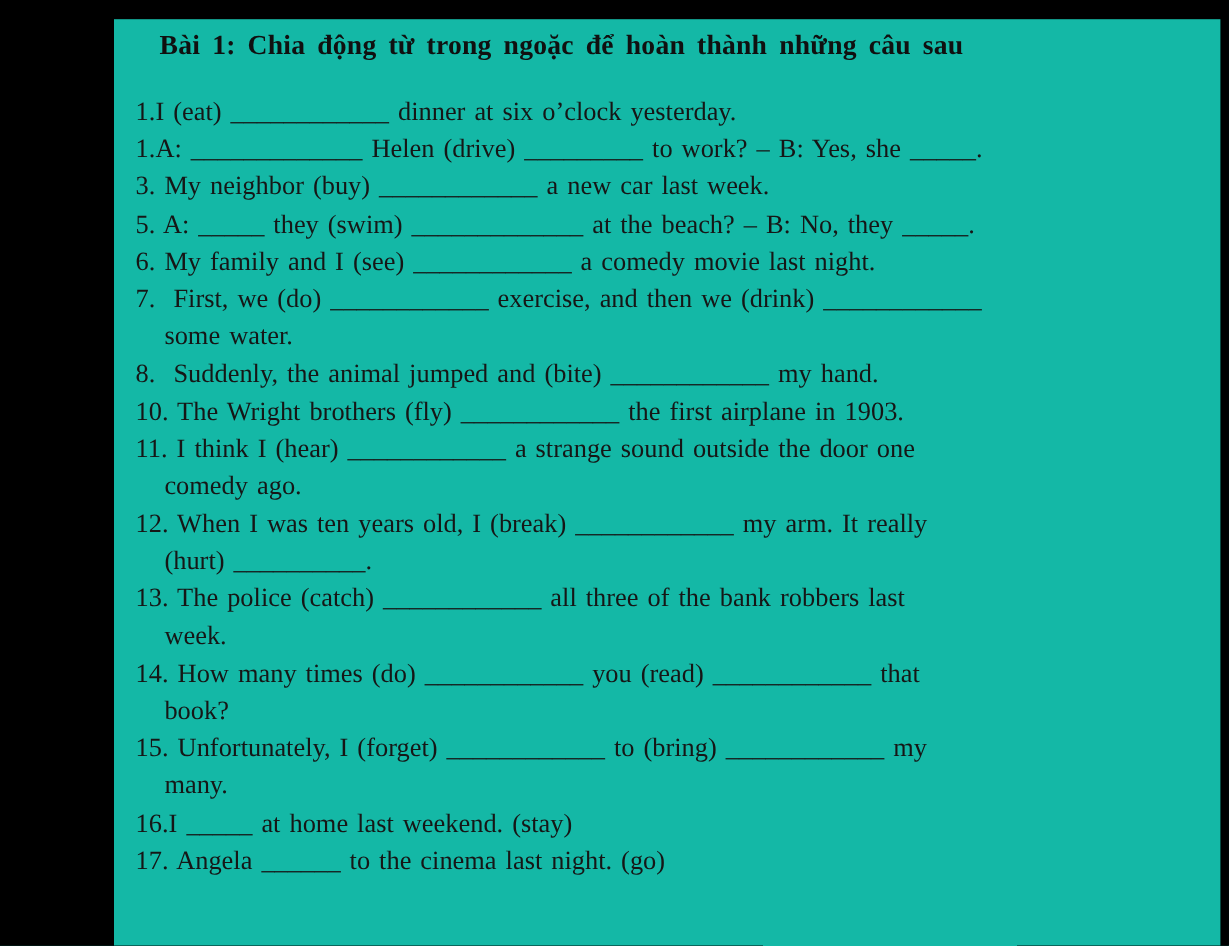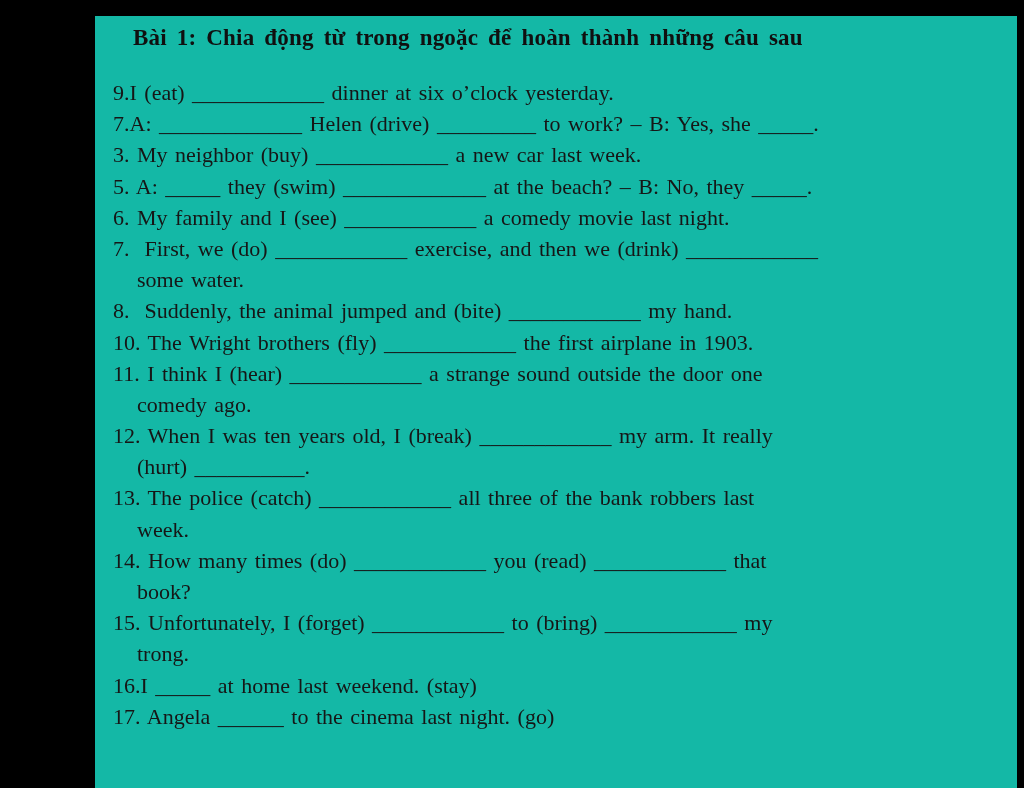--- a/index.html
+++ b/index.html
@@ -78,39 +78,39 @@
 </style>
 </head>
 <body>
 
 <div class="canvas">
   <div class="paper">
 
     <h1 class="doc-title">Bài 1: Chia động từ trong ngoặc để hoàn thành những câu sau</h1>
 
     <div class="lines">
-      <div class="line">9.I (eat) ____________ dinner at six o’clock yesterday.</div>
-      <div class="line">7.A: _____________ Helen (drive) _________ to work? – B: Yes, she _____.</div>
+      <div class="line">1.I (eat) ____________ dinner at six o’clock yesterday.</div>
+      <div class="line">1.A: _____________ Helen (drive) _________ to work? – B: Yes, she _____.</div>
       <div class="line">3. My neighbor (buy) ____________ a new car last week.</div>
       <div class="line">5. A: _____ they (swim) _____________ at the beach? – B: No, they _____.</div>
       <div class="line">6. My family and I (see) ____________ a comedy movie last night.</div>
       <div class="line">7.  First, we (do) ____________ exercise, and then we (drink) ____________</div>
       <div class="line cont">some water.</div>
       <div class="line">8.  Suddenly, the animal jumped and (bite) ____________ my hand.</div>
       <div class="line">10. The Wright brothers (fly) ____________ the first airplane in 1903.</div>
       <div class="line">11. I think I (hear) ____________ a strange sound outside the door one</div>
       <div class="line cont">comedy ago.</div>
       <div class="line">12. When I was ten years old, I (break) ____________ my arm. It really</div>
       <div class="line cont">(hurt) __________.</div>
       <div class="line">13. The police (catch) ____________ all three of the bank robbers last</div>
       <div class="line cont">week.</div>
       <div class="line">14. How many times (do) ____________ you (read) ____________ that</div>
       <div class="line cont">book?</div>
       <div class="line">15. Unfortunately, I (forget) ____________ to (bring) ____________ my</div>
-      <div class="line cont">trong.</div>
+      <div class="line cont">many.</div>
       <div class="line">16.I _____ at home last weekend. (stay)</div>
       <div class="line">17. Angela ______ to the cinema last night. (go)</div>
     </div>
 
     <div class="clipped-next-line"></div>
     <div class="clipped-blank-segment"></div>
 
   </div>
 </div>
 

